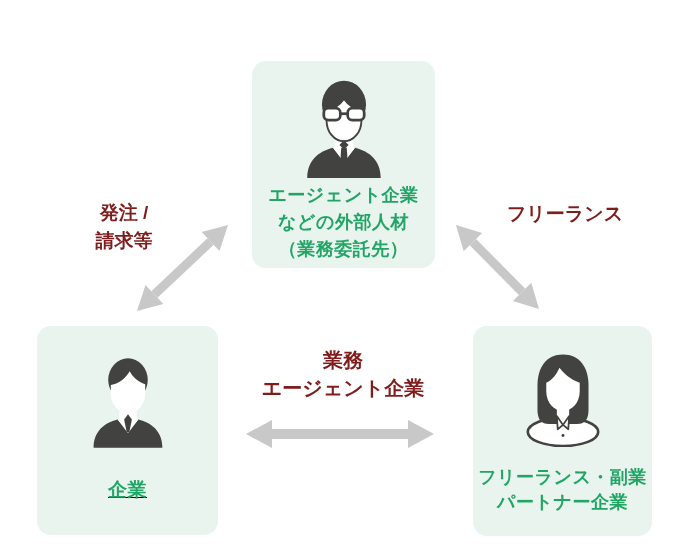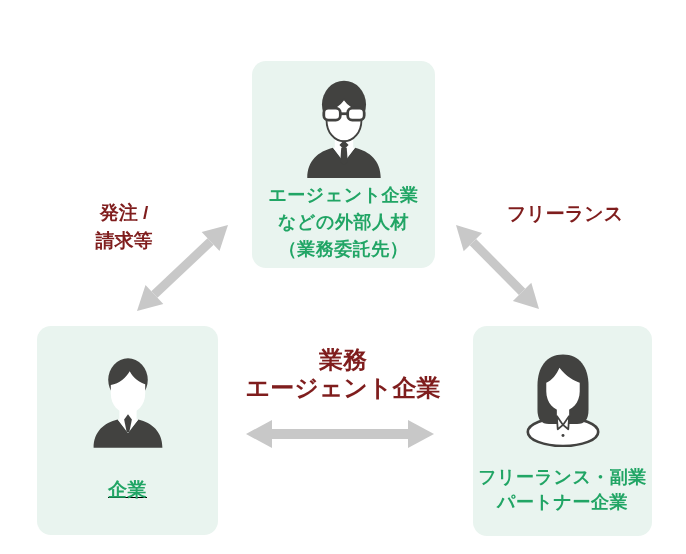--- a/index.html
+++ b/index.html
@@ -52,21 +52,21 @@
     position: absolute;
     color: #7f1d1d;
     font-weight: bold;
     text-align: center;
     font-size: 19px;
     line-height: 28px;
     white-space: nowrap;
   }
   #edge-left   { left: 44px;  top: 171px; width: 160px; }
   #edge-right  { left: 485px; top: 172px; width: 160px; }
-  #edge-middle { left: 243px; top: 318px; width: 200px; font-size: 24px; }
+  #edge-middle { left: 243px; top: 318px; width: 200px; font-size: 20px; }
 
   .icon { display: block; }
 </style>
 </head>
 <body>
 
 <div class="canvas">
 
   <svg class="arrows" viewBox="0 0 686 554" aria-hidden="true">
     <g class="arrow">

